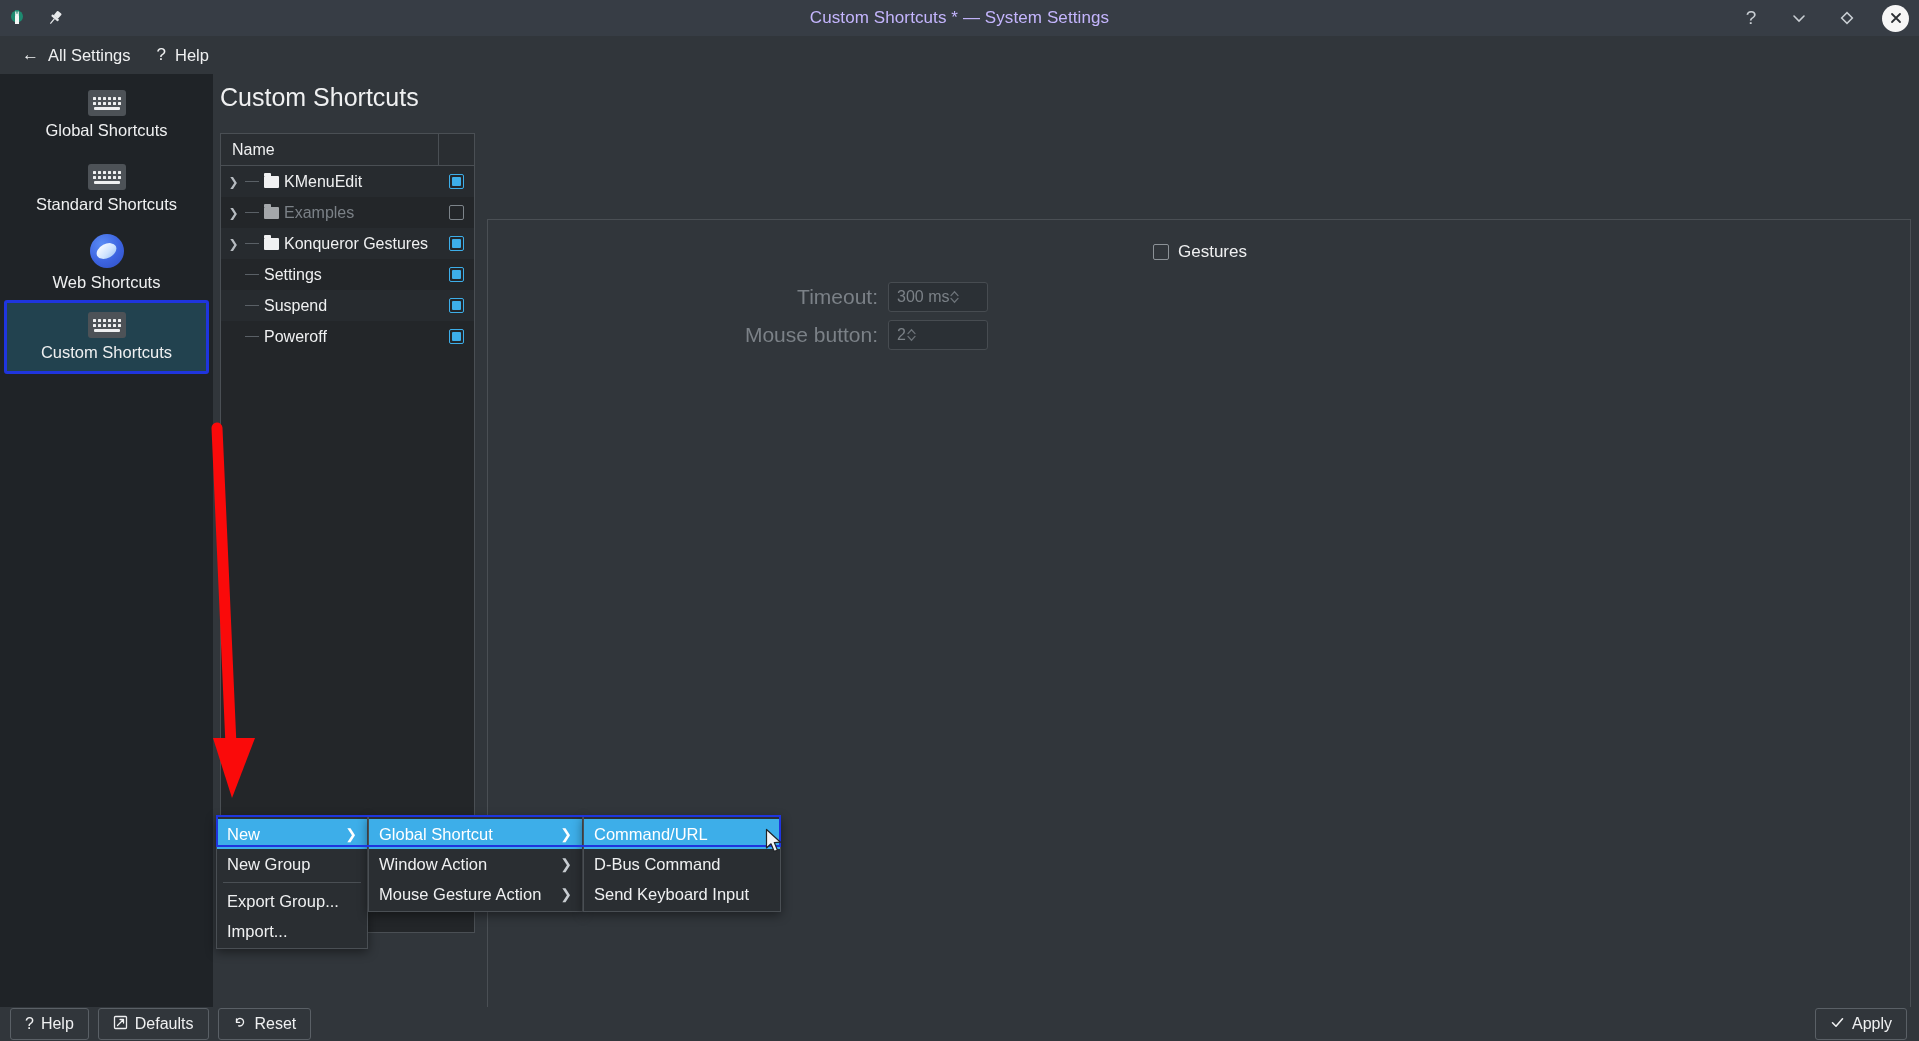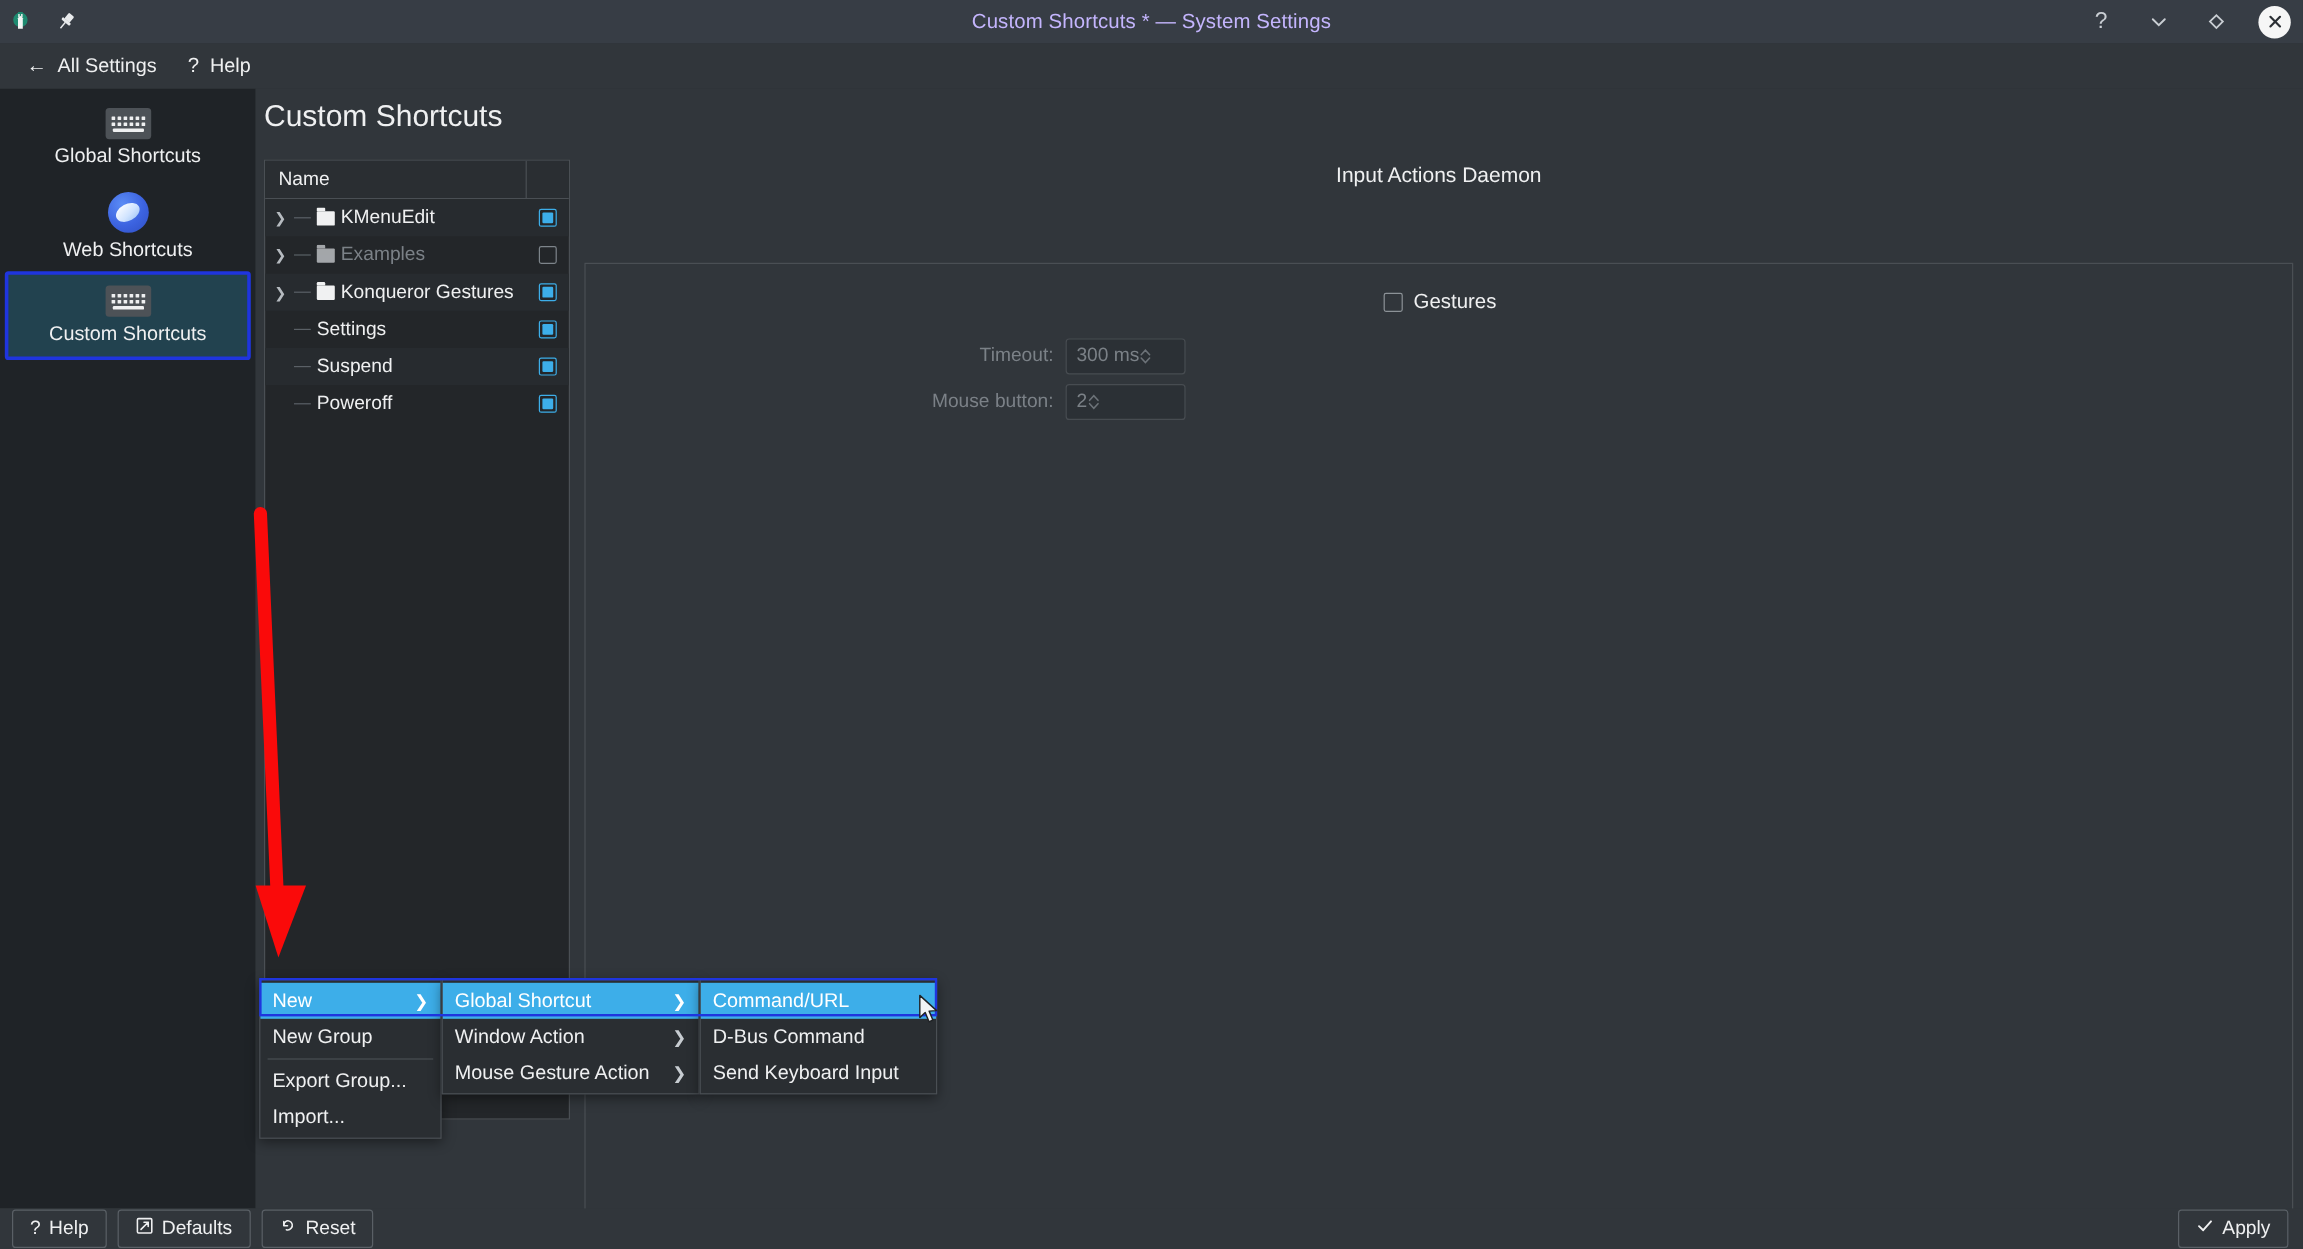--- a/index.html
+++ b/index.html
@@ -137,21 +137,21 @@
     position: absolute; left: 0; top: 22px; width: 1424px;
     display: flex; align-items: center; justify-content: center; gap: 9px;
   }
   .lbl { font-size: 17px; color: #eff0f1; }
   .cbx-big {
     width: 16px; height: 16px; border: 1px solid #8c9297; border-radius: 2px; background: #31363b;
     flex: 0 0 auto;
   }
   #spin-area { position: absolute; left: 235px; top: 62px; }
   .spin-row { display: flex; align-items: center; gap: 10px; margin-bottom: 8px; height: 30px; }
-  .spin-label { width: 155px; text-align: right; font-size: 16px; color: #7b8187; }
+  .spin-label { width: 155px; text-align: right; font-size: 21px; color: #7b8187; }
   .spin {
     width: 100px; height: 30px; background: #2b3035; border: 1px solid #474c51; border-radius: 3px;
     display: flex; align-items: center; padding: 0 8px; font-size: 16px; color: #7b8187;
   }
   .spin .arrows { display: flex; flex-direction: column; align-items: center; line-height: .62; color: #6c7278; font-size: 13px; }
 
   
   #bottombar {
     position: absolute; left: 0; top: 1007px; width: 1919px; height: 34px;
     background: #31363b; display: flex; align-items: center;
@@ -264,20 +264,42 @@
           <i class="kbd-key"></i>
           <i class="kbd-key"></i>
           <i class="kbd-key"></i>
           <i class="kbd-key"></i>
         </span>
       <span class="kbd-bar"></span>
     </span>
     <span class="side-label">Global Shortcuts</span>
   </div>
 
+  <div class="side-item">
+    <span class="kbd-icon">
+      <span class="kbd-row">
+          <i class="kbd-key"></i>
+          <i class="kbd-key"></i>
+          <i class="kbd-key"></i>
+          <i class="kbd-key"></i>
+          <i class="kbd-key"></i>
+          <i class="kbd-key"></i>
+        </span>
+      <span class="kbd-row">
+          <i class="kbd-key"></i>
+          <i class="kbd-key"></i>
+          <i class="kbd-key"></i>
+          <i class="kbd-key"></i>
+          <i class="kbd-key"></i>
+          <i class="kbd-key"></i>
+        </span>
+      <span class="kbd-bar"></span>
+    </span>
+    <span class="side-label">Standard Shortcuts</span>
+  </div>
 
   <div class="side-item">
     <span class="web-icon">
         <span class="ring"></span>
       </span>
     <span class="side-label">Web Shortcuts</span>
   </div>
 
   <div class="side-item selected">
     <span class="kbd-icon">
@@ -381,21 +403,20 @@
         </div>
         <div class="tw-check">
             <span class="cbx on"></span>
           </div>
       </div>
     </div>
 
   </div>
 
   <div id="right-panel">
-    <div id="daemon-title">Input Actions Daemon</div>
 
 
     <div id="gestures-box">
       <div id="gestures-row">
         <span class="cbx-big"></span>
         <span class="lbl">Gestures</span>
       </div>
 
       <div id="spin-area">
         <div class="spin-row">

